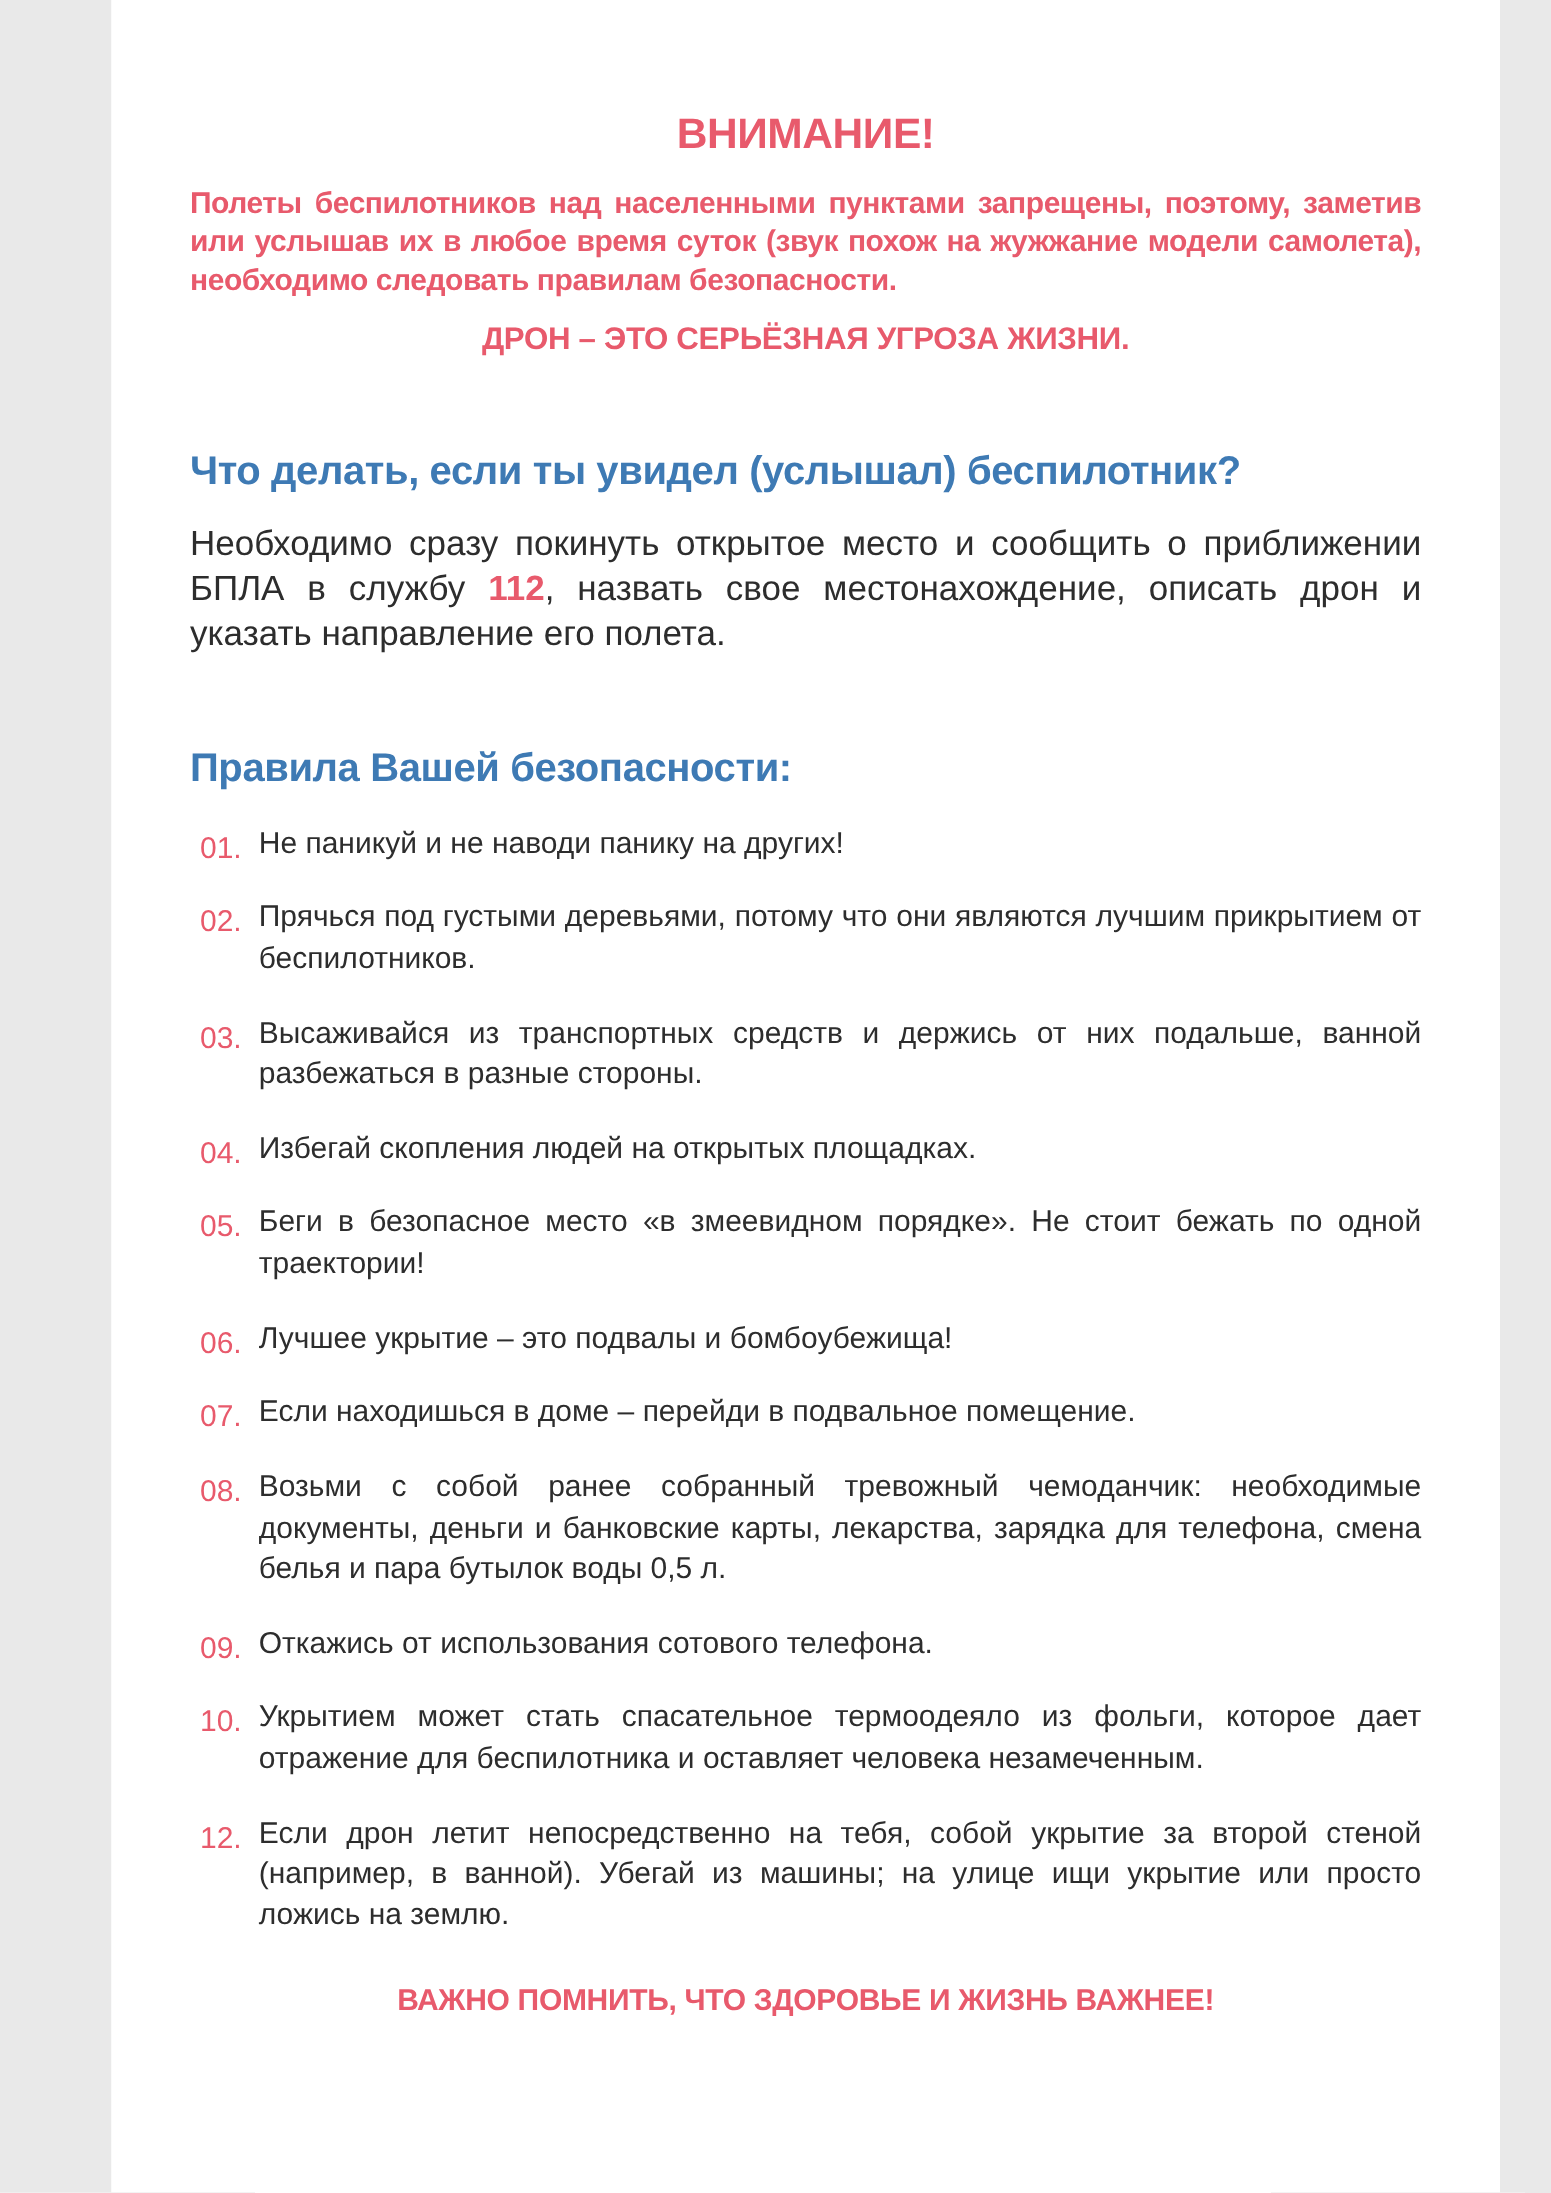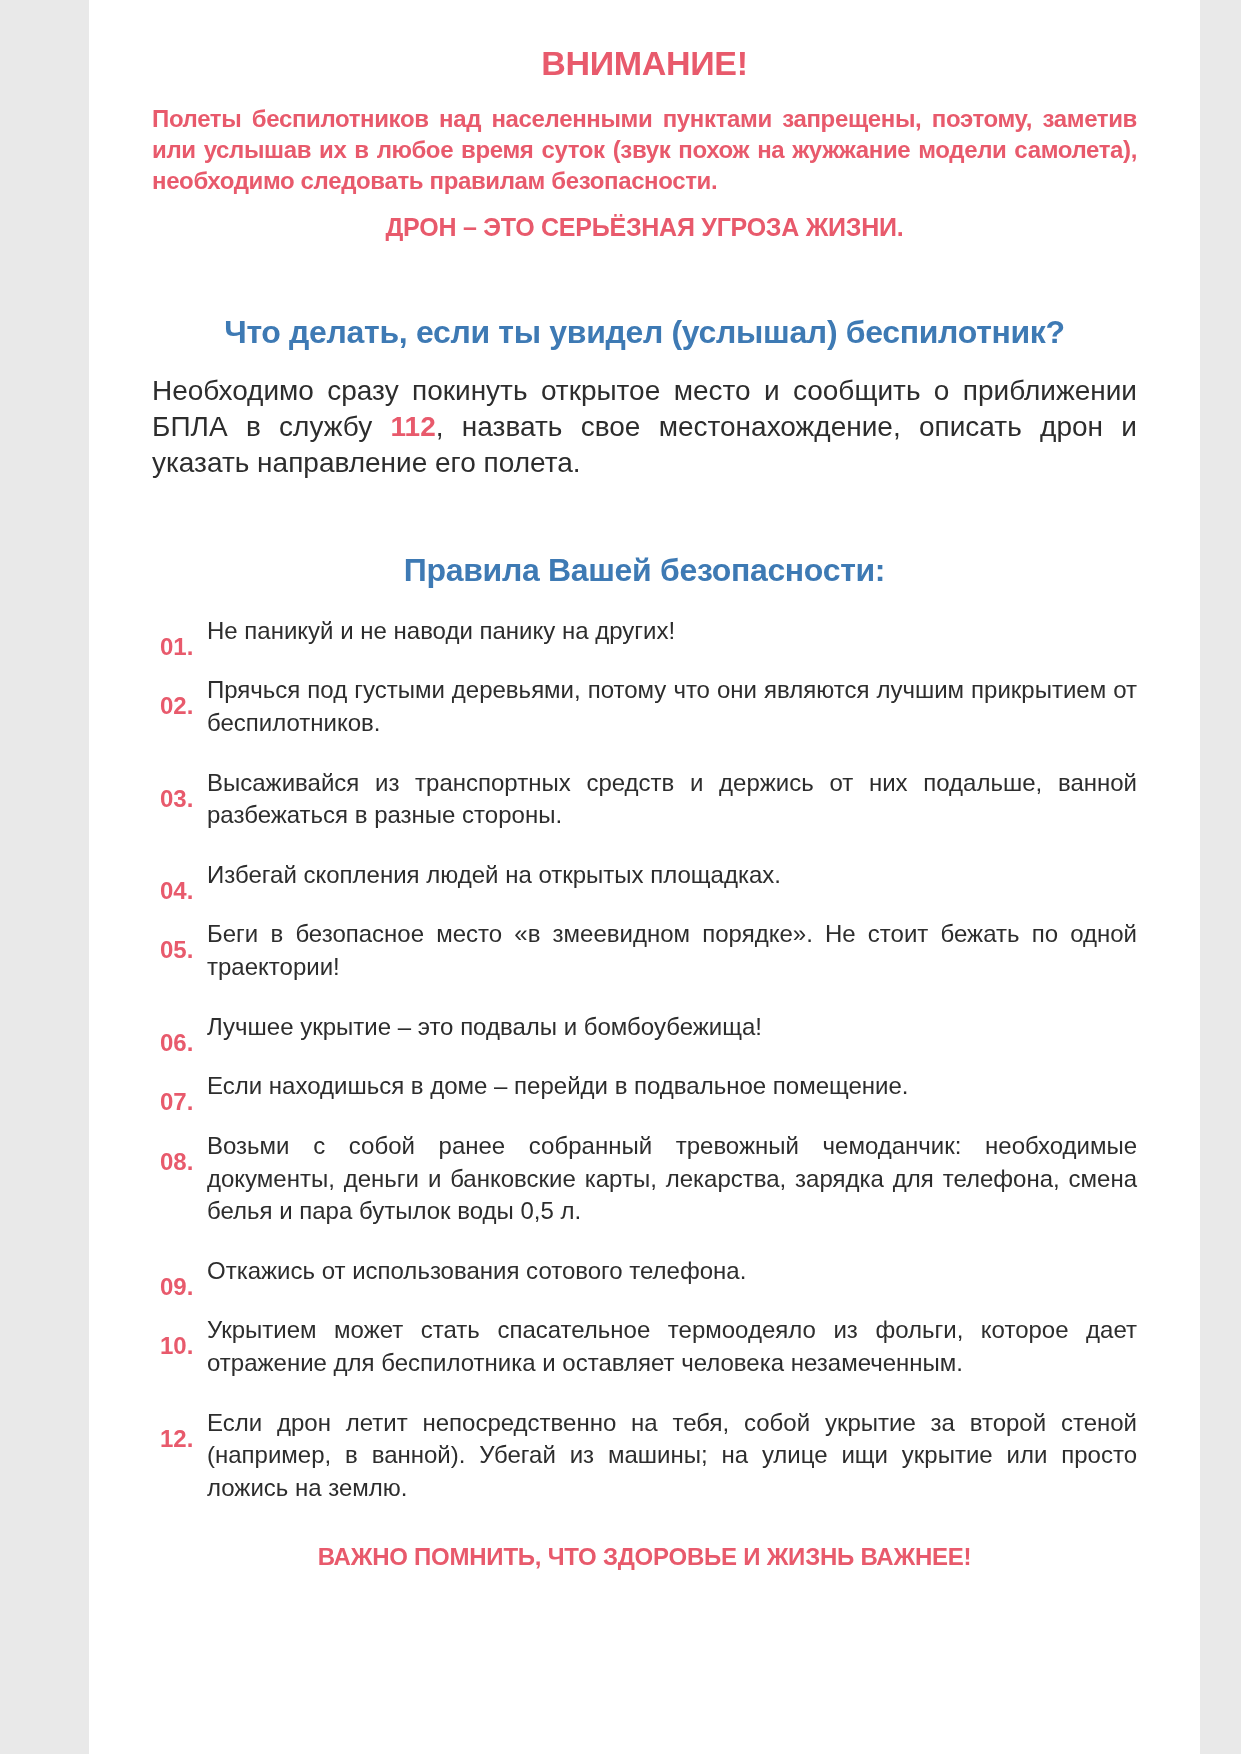--- a/index.html
+++ b/index.html
@@ -10,21 +10,21 @@
   }
   * { margin: 0; padding: 0; box-sizing: border-box; }
   html, body { background: #e9e9e9; }
   body { display: flex; justify-content: center; }
   .page {
     width: 1111px;
     height: 1754px;
     background: var(--page-bg);
     font-family: "Liberation Sans", "DejaVu Sans", sans-serif;
     color: var(--body-text);
-    padding: 44px 63px 0 63px;
+    padding: 88px 63px 0 63px;
     overflow: hidden;
     margin-left: 48px;
   }
   .title {
     text-align: center;
     color: var(--accent-red);
     font-size: 34px;
     font-weight: bold;
     letter-spacing: -0.01em;
     margin-bottom: 20px;
@@ -42,21 +42,20 @@
     font-weight: bold;
     font-size: 25px;
     text-align: center;
     margin-top: 16px;
     letter-spacing: -0.01em;
   }
   .section-heading {
     color: var(--heading-blue);
     font-weight: bold;
     font-size: 32px;
-    text-align: center;
     letter-spacing: -0.01em;
   }
   .h-what { margin-top: 72px; }
   .h-rules { margin-top: 70px; margin-bottom: 26px; }
   .body-par {
     margin-top: 22px;
     font-size: 28px;
     line-height: 1.3;
     text-align: justify;
   }
@@ -70,23 +69,23 @@
   ol.rules-list li {
     position: relative;
     padding-left: 55px;
     margin-bottom: 27px;
     font-size: 24px;
     line-height: 1.36;
   }
   ol.rules-list li .num {
     position: absolute;
     left: 8px;
-    top: 16px;
+    top: 4px;
     color: var(--accent-red);
-    font-weight: bold;
+    font-weight: normal;
   }
   ol.rules-list li .rule-text {
     display: block;
     text-align: justify;
   }
   .footer-line {
     text-align: center;
     color: var(--accent-red);
     font-weight: bold;
     font-size: 24px;

